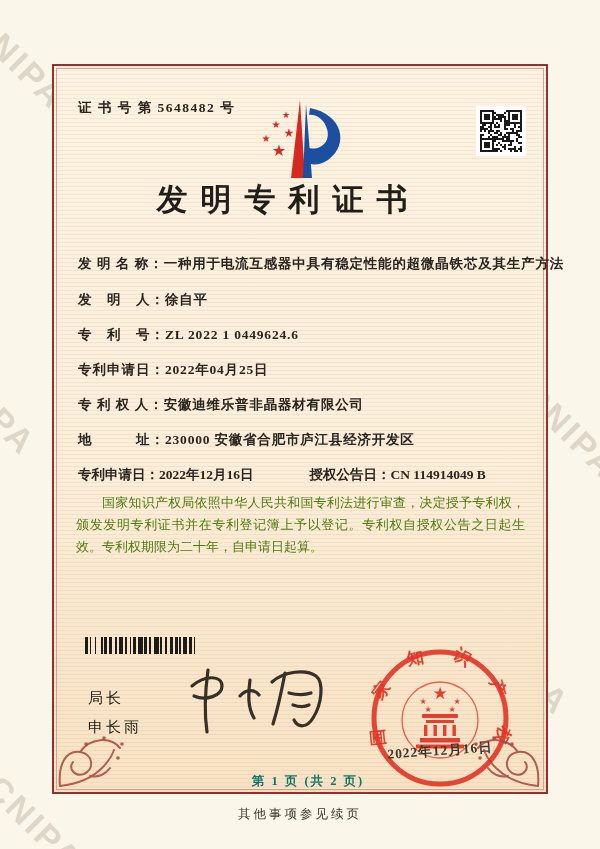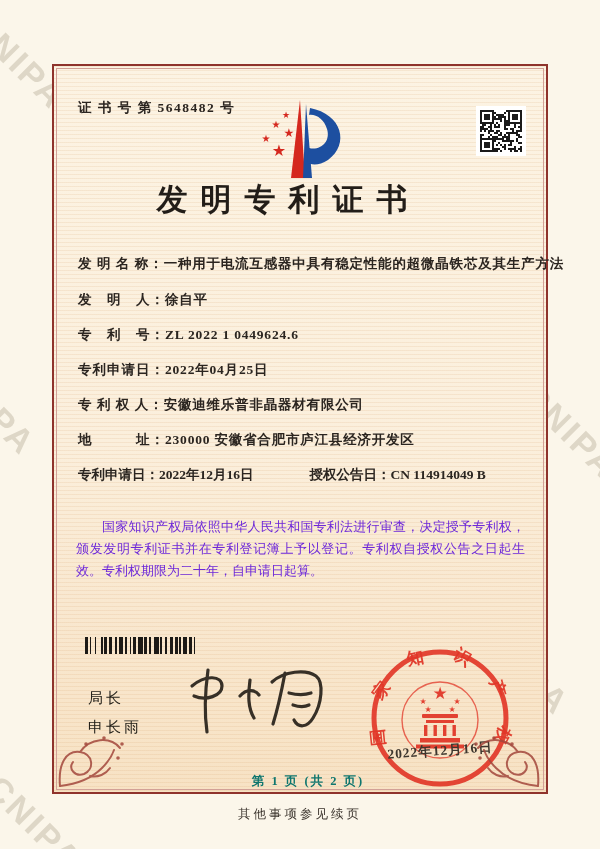--- a/index.html
+++ b/index.html
@@ -34,21 +34,21 @@
   .qr{position:absolute;left:476px;top:106px;width:50px;height:50px;background:#fff;padding:4px;box-sizing:border-box;}
   .title{
     position:absolute;left:0;top:179px;width:564px;text-align:center;
     font-size:31px;font-weight:bold;letter-spacing:13px;text-indent:13px;color:#221d18;
   }
   .frow{position:absolute;left:78px;white-space:nowrap;font-size:13.5px;font-weight:bold;letter-spacing:0.5px;}
   .frow .flabel{letter-spacing:1px;}
   .frow .fvalue{letter-spacing:0.8px;}
   .frow2{position:absolute;left:78px;width:444px;display:flex;white-space:nowrap;font-size:13.5px;font-weight:bold;}
   .frow2 .pair2{margin-left:56px;}
-  .paras{position:absolute;left:76px;top:492px;width:449px;font-size:13px;line-height:22px;text-align:justify;color:#6d28d9;margin-top:24px;}
+  .paras{position:absolute;left:76px;top:492px;width:449px;font-size:13px;line-height:22px;text-align:justify;color:#4d7c0f;}
   .paras p{margin:0;text-indent:2em;}
   .barcode{position:absolute;left:85px;top:637px;height:17px;}
   .barcode i{position:absolute;top:0;height:17px;background:#1d1a17;display:block;}
   .signer{position:absolute;left:88px;top:684px;font-size:15px;font-weight:normal;letter-spacing:3px;line-height:29px;color:#232019;}
   .sig{position:absolute;left:180px;top:660px;}
   .seal{position:absolute;left:366px;top:644px;width:148px;height:148px;mix-blend-mode:multiply;opacity:0.96;}
   .seal-date{
     position:absolute;left:366px;top:742px;width:148px;text-align:center;
     font-size:13.5px;font-weight:bold;color:#3e362e;letter-spacing:1px;
     transform:rotate(-4deg);z-index:5;

